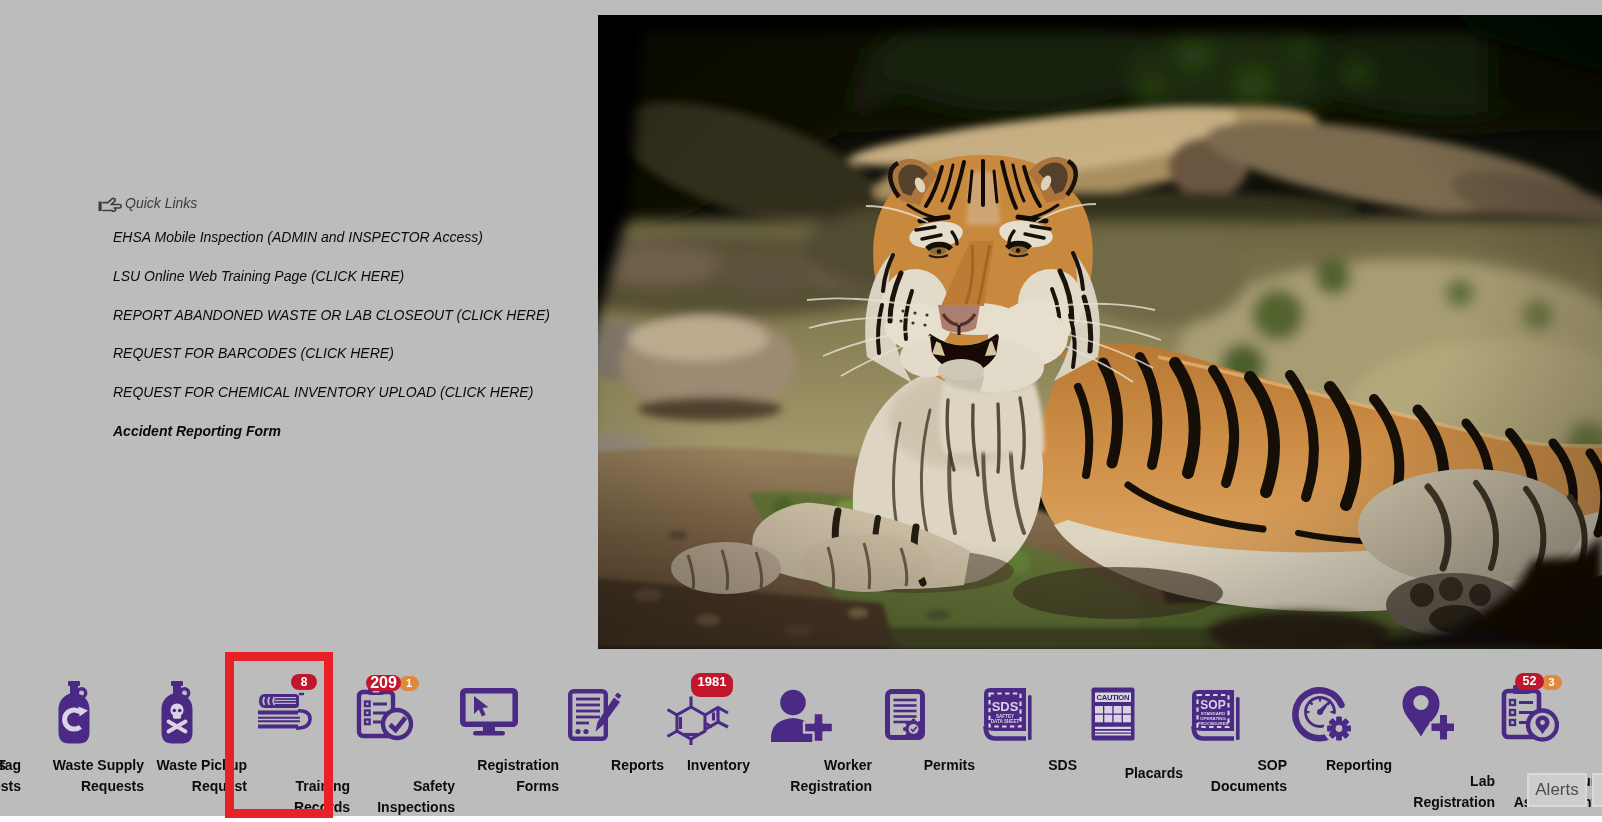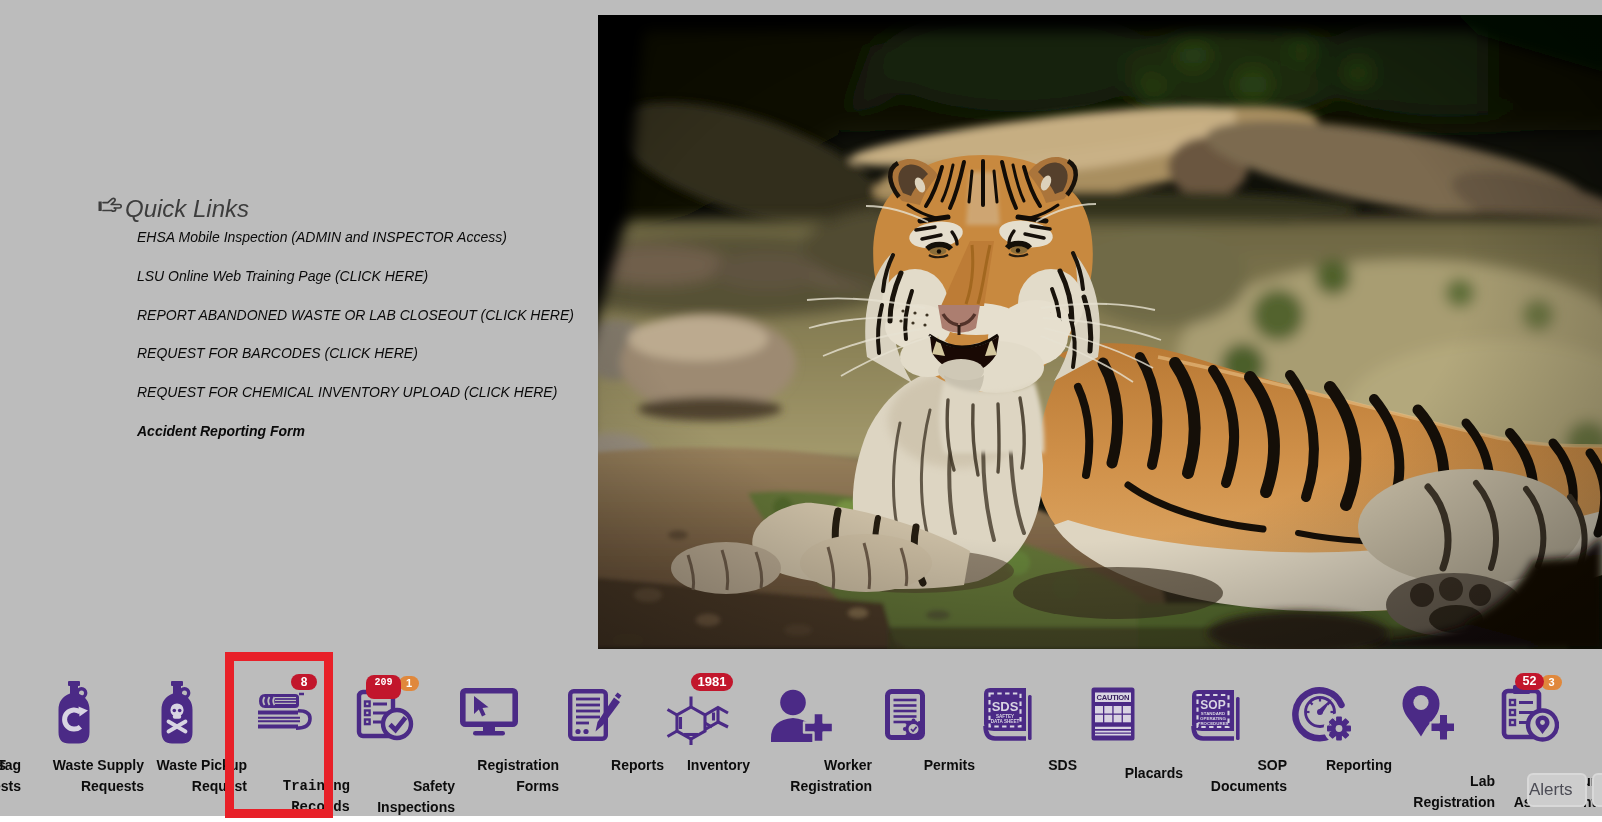--- a/index.html
+++ b/index.html
@@ -1,27 +1,27 @@
 <!DOCTYPE html>
 <html><head>
 <meta charset="utf-8">
 <style>
 html,body{margin:0;padding:0;}
 body{width:1602px;height:822px;background:#fff;font-family:"Liberation Sans",sans-serif;overflow:hidden;position:relative;}
 #page{position:absolute;left:0;top:0;width:1602px;height:816px;background:#bcbcbc;}
 #photo{position:absolute;left:598px;top:15px;width:1004px;height:634px;}
-.ql-title{position:absolute;left:125px;top:195px;font-size:24px;font-style:italic;color:#3d3d3d;}
+.ql-title{position:absolute;left:125px;top:195px;font-size:14px;font-style:italic;color:#3d3d3d;}
 .ql-hand{position:absolute;left:98px;top:197px;}
-.link{position:absolute;left:113px;font-size:14px;font-style:italic;color:#0a0a0a;white-space:nowrap;line-height:14px;margin-left:24px;}
+.link{position:absolute;left:113px;font-size:14px;font-style:italic;color:#0a0a0a;white-space:nowrap;line-height:14px;}
 .celllbl{position:absolute;width:140px;text-align:right;font-weight:bold;font-size:14px;line-height:20.5px;color:#0c0c0c;}
 .badge{position:absolute;color:#fff;font-weight:bold;text-align:center;z-index:5;}
 .bR{background:#c2162c;}
 .bO{background:#e0883c;}
 #redbox{position:absolute;left:225px;top:652px;width:108px;height:166px;border:9px solid #e82028;box-sizing:border-box;z-index:6;}
-.btn{position:absolute;background:#cdcdcd;border:2px solid #d9d9d9;border-radius:6px;box-sizing:border-box;z-index:7;color:#4c4c55;font-size:17px;}
+.btn{position:absolute;background:#cdcdcd;border:2px solid #d9d9d9;border-radius:0;box-sizing:border-box;z-index:7;color:#4c4c55;font-size:17px;text-align:center;}
 .ic{position:absolute;}
 </style>
 </head>
 <body>
 <div id="page"></div>
 
 <svg class="ql-hand" width="24" height="18" viewBox="0 0 24 18">
 <rect x="0.5" y="4.5" width="3.2" height="9.5" fill="#3d3d3d"></rect>
 <g fill="none" stroke="#3d3d3d" stroke-width="1.7" stroke-linecap="round" stroke-linejoin="round">
 <path d="M5,5.6 L9.8,5.6 L14,1.9 Q15.6,0.7 16.7,1.9 Q17.7,3.1 16.3,4.6 L13.2,7.5 L21.5,7.5 Q23.2,7.6 23.2,9.3 Q23.1,10.9 21.4,11 L16.4,11"></path>
@@ -340,39 +340,39 @@
 <rect x="-15" y="-18" width="1034" height="34" fill="#040404"></rect>
 <path d="M850,-10 L1014,-10 L1014,60 L880,20 Z" fill="#060704"></path>
 </g>
 <rect width="1004" height="634" fill="url(#vig)"></rect>
 </svg>
 
 <div id="toolbar">
 <div class="celllbl" style="left:-119px;top:755px;">Waste Tag<br>Requests</div>
 <div class="celllbl" style="left:4px;top:755px;">Waste Supply<br>Requests</div>
 <div class="celllbl" style="left:107px;top:755px;">Waste Pickup<br>Request</div>
-<div class="celllbl" style="left:210px;top:776px;font-family:Liberation Mono, monospace;">Training<br>Records</div>
+<div class="celllbl" style="left:210px;top:776px;">Training<br>Records</div>
 <div class="celllbl" style="left:315px;top:776px;">Safety<br>Inspections</div>
 <div class="celllbl" style="left:419px;top:755px;">Registration<br>Forms</div>
 <div class="celllbl" style="left:524px;top:755px;">Reports</div>
 <div class="celllbl" style="left:610px;top:755px;">Inventory</div>
 <div class="celllbl" style="left:732px;top:755px;">Worker<br>Registration</div>
 <div class="celllbl" style="left:835px;top:755px;">Permits</div>
 <div class="celllbl" style="left:937px;top:755px;">SDS</div>
 <div class="celllbl" style="left:1043px;top:755px;margin-top:8px;">Placards</div>
 <div class="celllbl" style="left:1147px;top:755px;">SOP<br>Documents</div>
 <div class="celllbl" style="left:1252px;top:755px;">Reporting</div>
 <div class="celllbl" style="left:1355px;top:771px;">Lab<br>Registration</div>
 <div class="celllbl" style="left:1464px;top:771px;">Exposure<br>Assessments</div>
 </div>
 
 <div class="badge bR" style="left:291px;top:674px;width:26px;height:16px;border-radius:8px;font-size:12px;line-height:16px;">8</div>
 <div class="badge bO" style="left:399px;top:676px;width:20px;height:15px;border-radius:8px;font-size:11px;line-height:15px;">1</div>
-<div class="badge bR" style="left:366px;top:675px;width:35px;height:24px;border-radius:8px;font-size:10px;line-height:16px;font-family:Liberation Mono, monospace;">209</div>
-<div class="badge bR" style="left:691px;top:673px;width:42px;height:18px;border-radius:9px;font-size:13px;line-height:18px;">1981</div>
+<div class="badge bR" style="left:366px;top:675px;width:35px;height:16px;border-radius:8px;font-size:16px;line-height:16px;">209</div>
+<div class="badge bR" style="left:691px;top:673px;width:42px;height:24px;border-radius:9px;font-size:13px;line-height:18px;">1981</div>
 <div class="badge bO" style="left:1541px;top:675px;width:21px;height:15px;border-radius:8px;font-size:11px;line-height:15px;">3</div>
 <div class="badge bR" style="left:1515px;top:673px;width:29px;height:17px;border-radius:8.5px;font-size:12.5px;line-height:17px;">52</div>
 
 <div id="redbox"></div>
 <div class="btn" style="left:1527px;top:773px;width:60px;height:34px;line-height:30px;">Alerts</div>
 <div class="btn" style="left:1592px;top:773px;width:30px;height:34px;"></div>
 
 <div id="icons">
 
 <svg class="ic" style="left:56px;top:681px;" width="36" height="63" viewBox="0 0 36 63">

